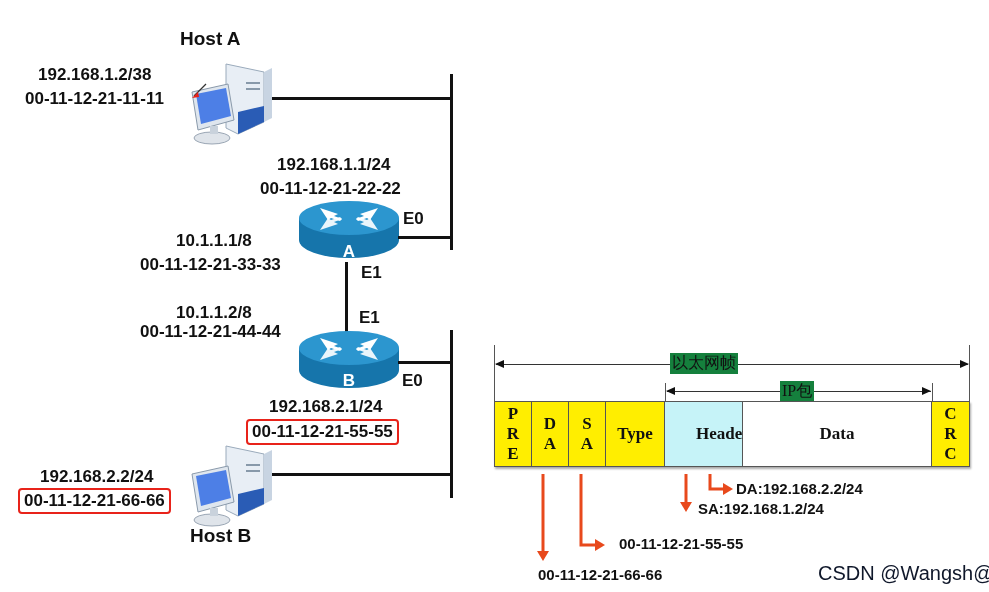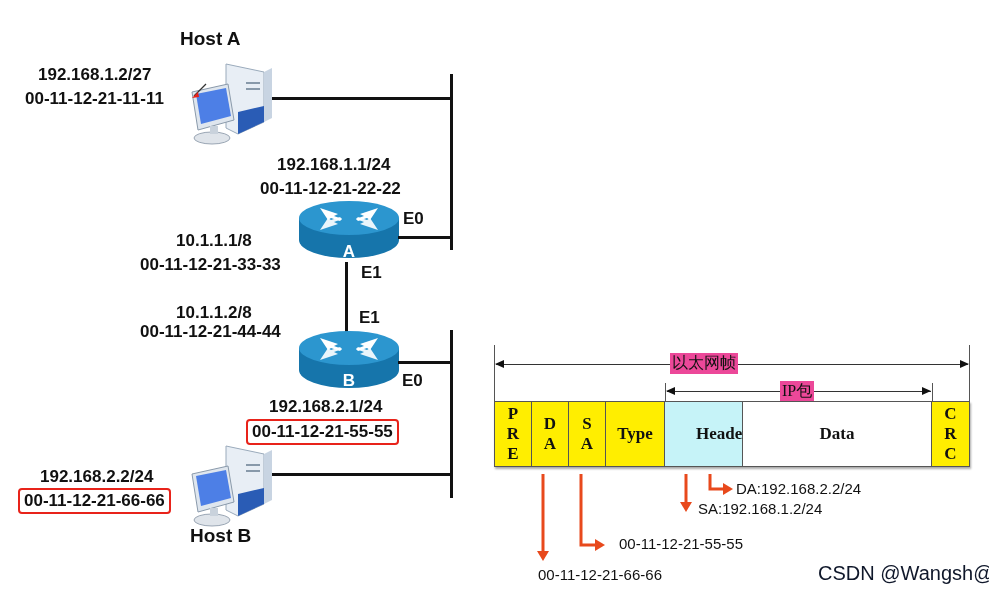--- a/index.html
+++ b/index.html
@@ -7,33 +7,33 @@
          font-family:"Liberation Sans", sans-serif; color:#111; }
   .lbl { position:absolute; font-weight:bold; font-size:17px; line-height:22px; white-space:nowrap; text-align:center; }
   .boxed { border:2px solid #e8231a; border-radius:4px; padding:0 4px; }
   .line { position:absolute; background:#111; }
   .cell { position:absolute; top:402px; height:64px; border-right:1px solid #555;
           font-family:"Liberation Serif", serif; font-weight:bold; font-size:17px;
           display:flex; align-items:center; justify-content:center; text-align:center; line-height:20px; box-sizing:border-box; }
   .yellow { background:#ffee00; }
   .cyan { background:#c6f3f8;padding-left:39px; }
   .white { background:#ffffff; }
-  .frame-label { position:absolute; font-family:"Liberation Serif", serif; font-size:16px; background:#ec4899; padding:0 2px; }
+  .frame-label { position:absolute; font-family:"Liberation Serif", serif; font-size:16px; background:#15803d; padding:0 2px; }
   .hline { position:absolute; height:1px; background:#333; }
   .vline { position:absolute; width:1px; background:#555; }
   .arrowhead-l { position:absolute; width:0; height:0; border-top:4px solid transparent; border-bottom:4px solid transparent; border-right:9px solid #111; }
   .arrowhead-r { position:absolute; width:0; height:0; border-top:4px solid transparent; border-bottom:4px solid transparent; border-left:9px solid #111; }
-  .ann { position:absolute; font-weight:normal; font-size:15px; white-space:nowrap; }
+  .ann { position:absolute; font-weight:bold; font-size:15px; white-space:nowrap; }
   .watermark { position:absolute; font-size:20px; color:#0f172a; white-space:nowrap; }
 </style>
 </head>
 <body>
 
 <div class="lbl" style="left:180px;top:28px;font-size:19px;">Host A</div>
-<div class="lbl" style="left:38px;top:64px;">192.168.1.2/27</div>
+<div class="lbl" style="left:38px;top:64px;">192.168.1.2/38</div>
 <div class="lbl" style="left:25px;top:88px;">00-11-12-21-11-11</div>
 
 <svg style="position:absolute;left:186px;top:58px;" width="90" height="88" viewBox="0 0 90 88">
   <path d="M40 6 L78 14 L78 64 L52 76 L40 70 Z" fill="#e8eef5" stroke="#9aaabb"></path>
   <path d="M78 14 L86 10 L86 60 L78 64 Z" fill="#c8d4e2"></path>
   <path d="M52 54 L78 48 L78 64 L52 76 Z" fill="#2a5cb5"></path>
   <rect x="60" y="24" width="14" height="2" fill="#8899aa"></rect>
     <rect x="60" y="30" width="14" height="2" fill="#8899aa"></rect>
   <path d="M6 34 L42 26 L48 62 L12 72 Z" fill="#dfe6ee" stroke="#8a9aab"></path>
   <path d="M10 36 L40 30 L45 58 L15 66 Z" fill="#4d7fe6"></path>

